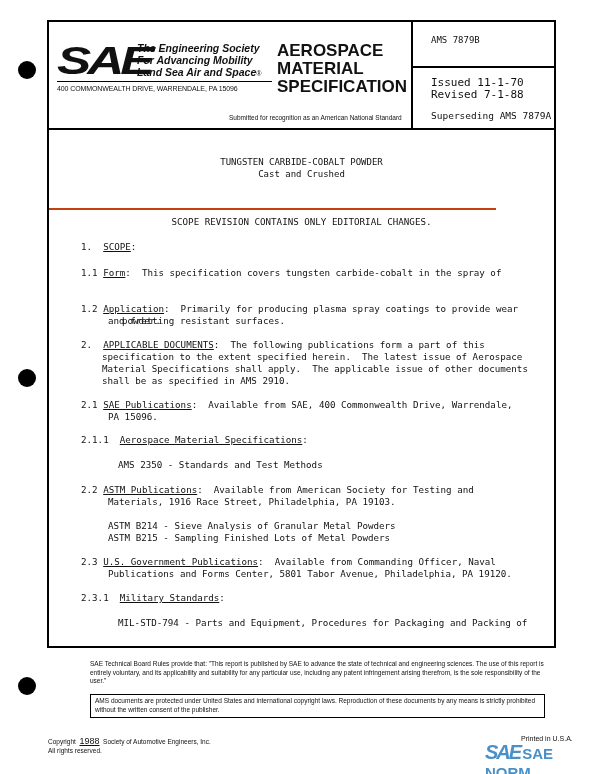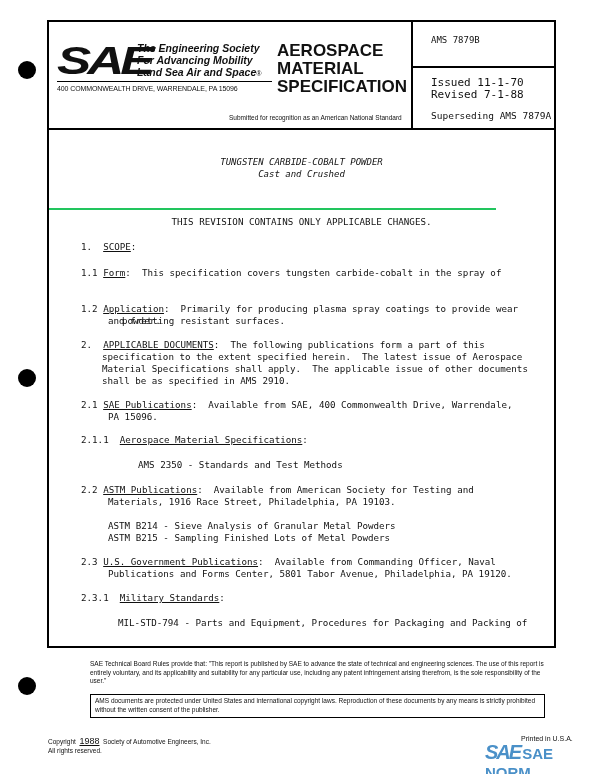--- a/index.html
+++ b/index.html
@@ -3,21 +3,21 @@
 <meta charset="utf-8">
 <style>
   html, body { margin: 0; padding: 0; background: #ffffff; }
   body { width: 600px; height: 774px; position: relative; overflow: hidden; color: #111; }
   .hole { position: absolute; width: 18px; height: 18px; border-radius: 50%; background: #000; left: 18px; }
   .frame { position: absolute; left: 47px; top: 20px; width: 509px; height: 628px; border: 2px solid #000; box-sizing: border-box; }
   .hdr-left { position: absolute; left: 0; top: 0; width: 364px; height: 106px; border-right: 2px solid #000; box-sizing: border-box; }
   .hdr-right-top { position: absolute; left: 364px; top: 0; width: 141px; height: 46px; border-bottom: 2px solid #000; box-sizing: border-box; }
   .hdr-right-bot { position: absolute; left: 364px; top: 46px; width: 141px; height: 60px; }
   .hdr-bottom { position: absolute; left: 0; top: 106px; width: 505px; border-top: 2px solid #000; }
-  .title-box { position: absolute; left: 0; top: 108px; width: 447px; height: 80px; border-bottom: 2px solid #22c55e; box-sizing: border-box; font-style: italic; }
+  .title-box { position: absolute; left: 0; top: 108px; width: 447px; height: 80px; border-bottom: 2px solid #c2410c; box-sizing: border-box; }
   .logo { position: absolute; left: 8px; top: 20px; font-family: "Liberation Sans", sans-serif; font-weight: 900; font-style: italic; font-size: 38px; letter-spacing: -3px; transform: scaleX(1.35); transform-origin: left; line-height: 38px; }
   .society { position: absolute; left: 88px; top: 20px; font-family: "Liberation Sans", sans-serif; font-style: italic; font-weight: bold; font-size: 10.5px; line-height: 12px; }
   .society .reg { font-size: 7px; font-weight: normal; }
   .addr-rule { position: absolute; left: 8px; top: 59px; width: 215px; border-top: 1px solid #000; }
   .addr { position: absolute; left: 8px; top: 63px; font-family: "Liberation Sans", sans-serif; font-size: 7px; letter-spacing: -0.1px; }
   .ams-title { position: absolute; left: 228px; top: 20px; font-family: "Liberation Sans", sans-serif; font-weight: bold; font-size: 17px; line-height: 18px; }
   .submitted { position: absolute; left: 180px; top: 92px; font-family: "Liberation Sans", sans-serif; font-size: 6.5px; }
   .docnum { position: absolute; left: 18px; top: 13px; font-family: "DejaVu Sans Mono", monospace; font-size: 9px; }
   .dates { position: absolute; left: 18px; top: 9px; font-family: "DejaVu Sans Mono", monospace; font-size: 11px; line-height: 11.5px; }
   .supersede { position: absolute; left: 18px; top: 42px; font-family: "DejaVu Sans Mono", monospace; font-size: 9.5px; }
@@ -71,40 +71,40 @@
   <div class="hdr-bottom"></div>
 
   <div class="title-box">
     <div class="spec-title">
       <div>TUNGSTEN CARBIDE-COBALT POWDER</div>
       <div>Cast and Crushed</div>
     </div>
   </div>
 
   <div class="body">
-    <div class="line" style="left:0;width:505px;text-align:center;top:4px;">THIS REVISION CONTAINS ONLY APPLICABLE CHANGES.</div>
+    <div class="line" style="left:0;width:505px;text-align:center;top:4px;">SCOPE REVISION CONTAINS ONLY EDITORIAL CHANGES.</div>
 
     <div class="line" style="left:32px;top:29px;"><span>1.</span>  <u>SCOPE</u><span>:</span></div>
 
     <div class="line" style="left:32px;top:55px;"><span>1.1</span> <u>Form</u><span>:  This specification covers tungsten carbide-cobalt in the spray of</span></div>
     <div class="line" style="left:73px;top:67px;margin-top:36px;">powder.</div>
 
     <div class="line" style="left:32px;top:91px;"><span>1.2</span> <u>Application</u><span>:  Primarily for producing plasma spray coatings to provide wear</span></div>
     <div class="line" style="left:59px;top:103px;">and fretting resistant surfaces.</div>
 
     <div class="line" style="left:32px;top:127px;"><span>2.</span>  <u>APPLICABLE DOCUMENTS</u><span>:  The following publications form a part of this</span></div>
     <div class="line" style="left:53px;top:139px;text-align:center;">specification to the extent specified herein.  The latest issue of Aerospace</div>
     <div class="line" style="left:53px;top:151px;">Material Specifications shall apply.  The applicable issue of other documents</div>
     <div class="line" style="left:53px;top:163px;">shall be as specified in AMS 2910.</div>
 
     <div class="line" style="left:32px;top:187px;"><span>2.1</span> <u>SAE Publications</u><span>:  Available from SAE, 400 Commonwealth Drive, Warrendale,</span></div>
     <div class="line" style="left:59px;top:199px;">PA 15096.</div>
 
     <div class="line" style="left:32px;top:222px;"><span>2.1.1</span>  <u>Aerospace Material Specifications</u><span>:</span></div>
-    <div class="line" style="left:69px;top:247px;margin-left:20px;">AMS 2350 - Standards and Test Methods</div>
+    <div class="line" style="left:69px;top:247px;">AMS 2350 - Standards and Test Methods</div>
 
     <div class="line" style="left:32px;top:272px;"><span>2.2</span> <u>ASTM Publications</u><span>:  Available from American Society for Testing and</span></div>
     <div class="line" style="left:59px;top:284px;">Materials, 1916 Race Street, Philadelphia, PA 19103.</div>
 
     <div class="line" style="left:59px;top:308px;">ASTM B214 - Sieve Analysis of Granular Metal Powders</div>
     <div class="line" style="left:59px;top:320px;">ASTM B215 - Sampling Finished Lots of Metal Powders</div>
 
     <div class="line" style="left:32px;top:344px;"><span>2.3</span> <u>U.S. Government Publications</u><span>:  Available from Commanding Officer, Naval</span></div>
     <div class="line" style="left:59px;top:356px;">Publications and Forms Center, 5801 Tabor Avenue, Philadelphia, PA 19120.</div>
 

